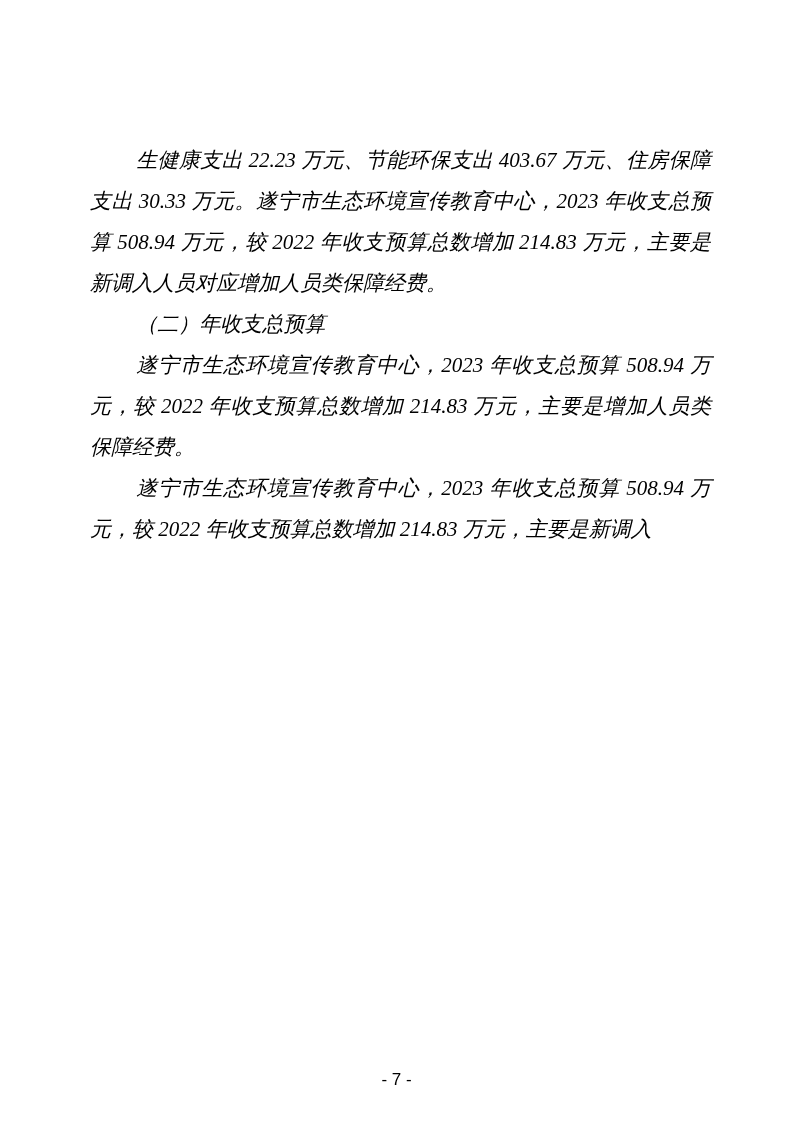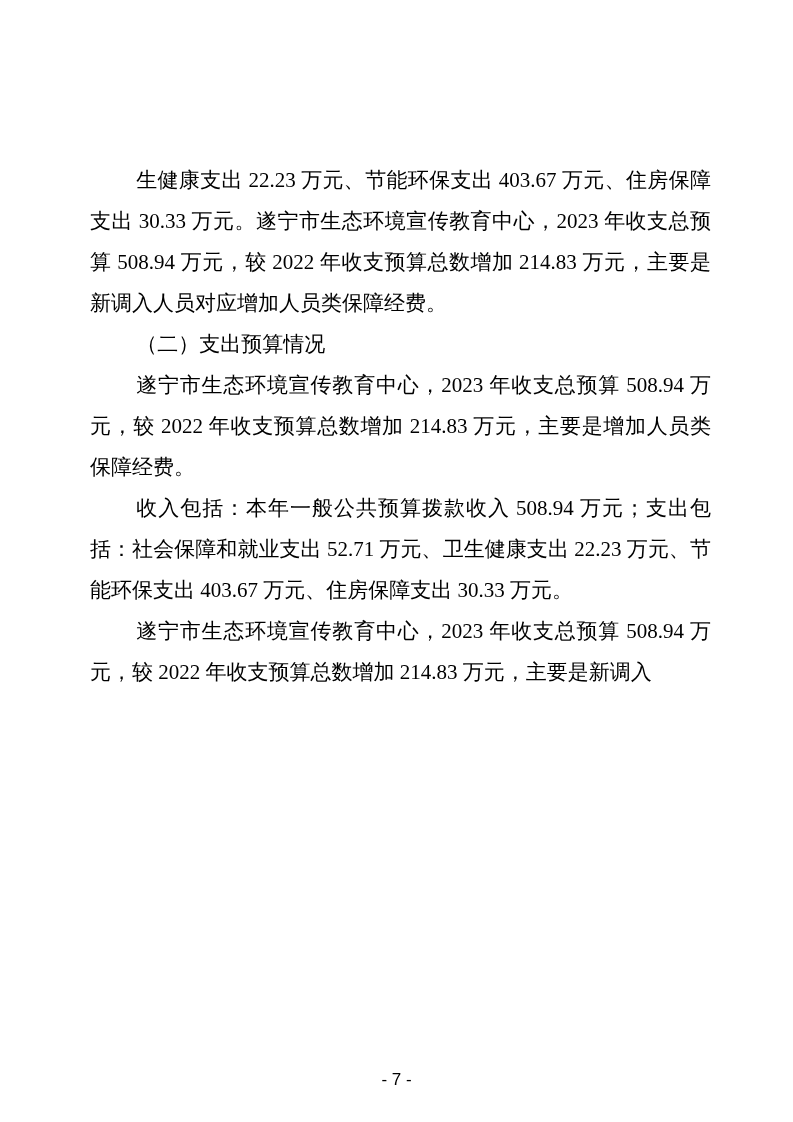--- a/index.html
+++ b/index.html
@@ -12,22 +12,23 @@
     width: 793px;
     height: 1122px;
     background: #ffffff;
     color: #000000;
     font-family: "Liberation Serif", "DejaVu Serif", serif;
     overflow: hidden;
   }
   .content {
     position: absolute;
     left: 90px;
-    top: 160px;
+    top: 140px;
     width: 621px;
+    font-style: italic;
   }
   .content p,
   .content h2,
   .content h3 {
     margin: 0;
     padding: 0;
     font-size: 21px;
     line-height: 41px;
     font-weight: normal;
     text-align: justify;
@@ -57,19 +58,18 @@
     line-height: 24px;
     color: #000000;
   }
 </style>
 </head>
 <body>
 
 <div class="page">
   <div class="content">
     <p class="para-cont">生健康支出 22.23 万元、节能环保支出 403.67 万元、住房保障支出 30.33 万元。遂宁市生态环境宣传教育中心，2023 年收支总预算 508.94 万元，较 2022 年收支预算总数增加 214.83 万元，主要是新调入人员对应增加人员类保障经费。</p>
-    <h3 class="h-sub">（二）支出预算情况</h3>
+    <h3 class="h-sub">（二）年收支总预算</h3>
     <p>遂宁市生态环境宣传教育中心，2023 年收支总预算 508.94 万元，较 2022 年收支预算总数增加 214.83 万元，主要是增加人员类保障经费。</p>
-    <p>收入包括：本年一般公共预算拨款收入 508.94 万元；支出包括：社会保障和就业支出 52.71 万元、卫生健康支出 22.23 万元、节能环保支出 403.67 万元、住房保障支出 30.33 万元。</p>
     <p>遂宁市生态环境宣传教育中心，2023 年收支总预算 508.94 万元，较 2022 年收支预算总数增加 214.83 万元，主要是新调入</p>
   </div>
   <div class="footer">- 7 -</div>
 </div>
 
 </body></html>

